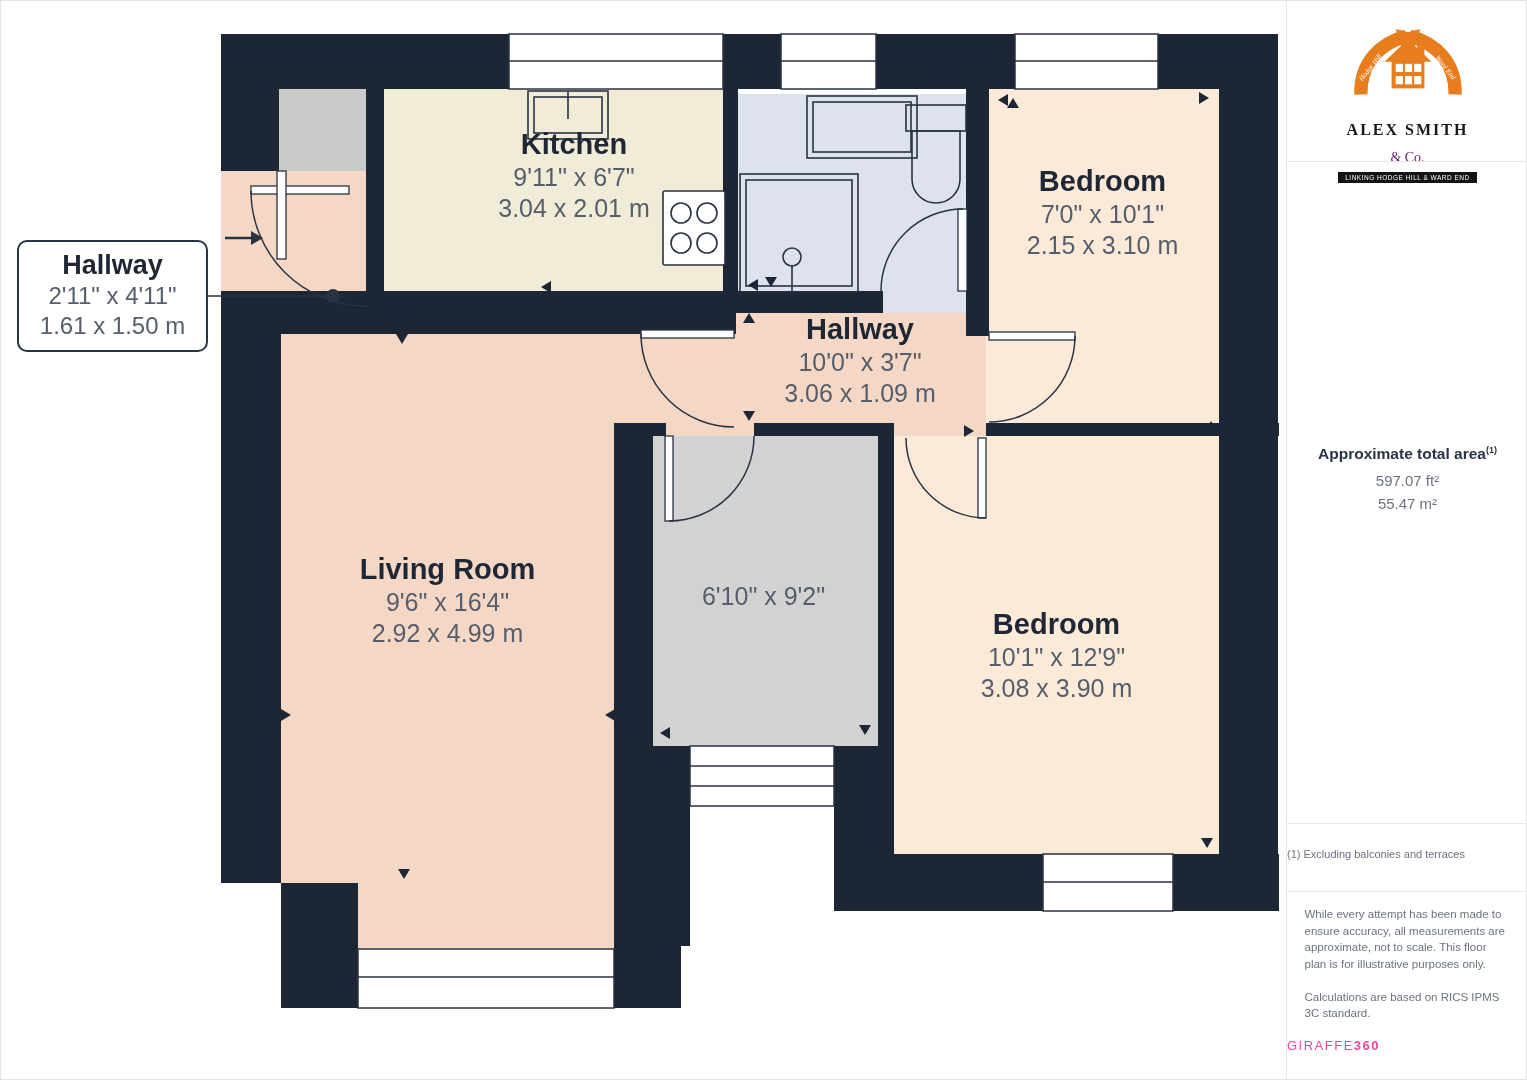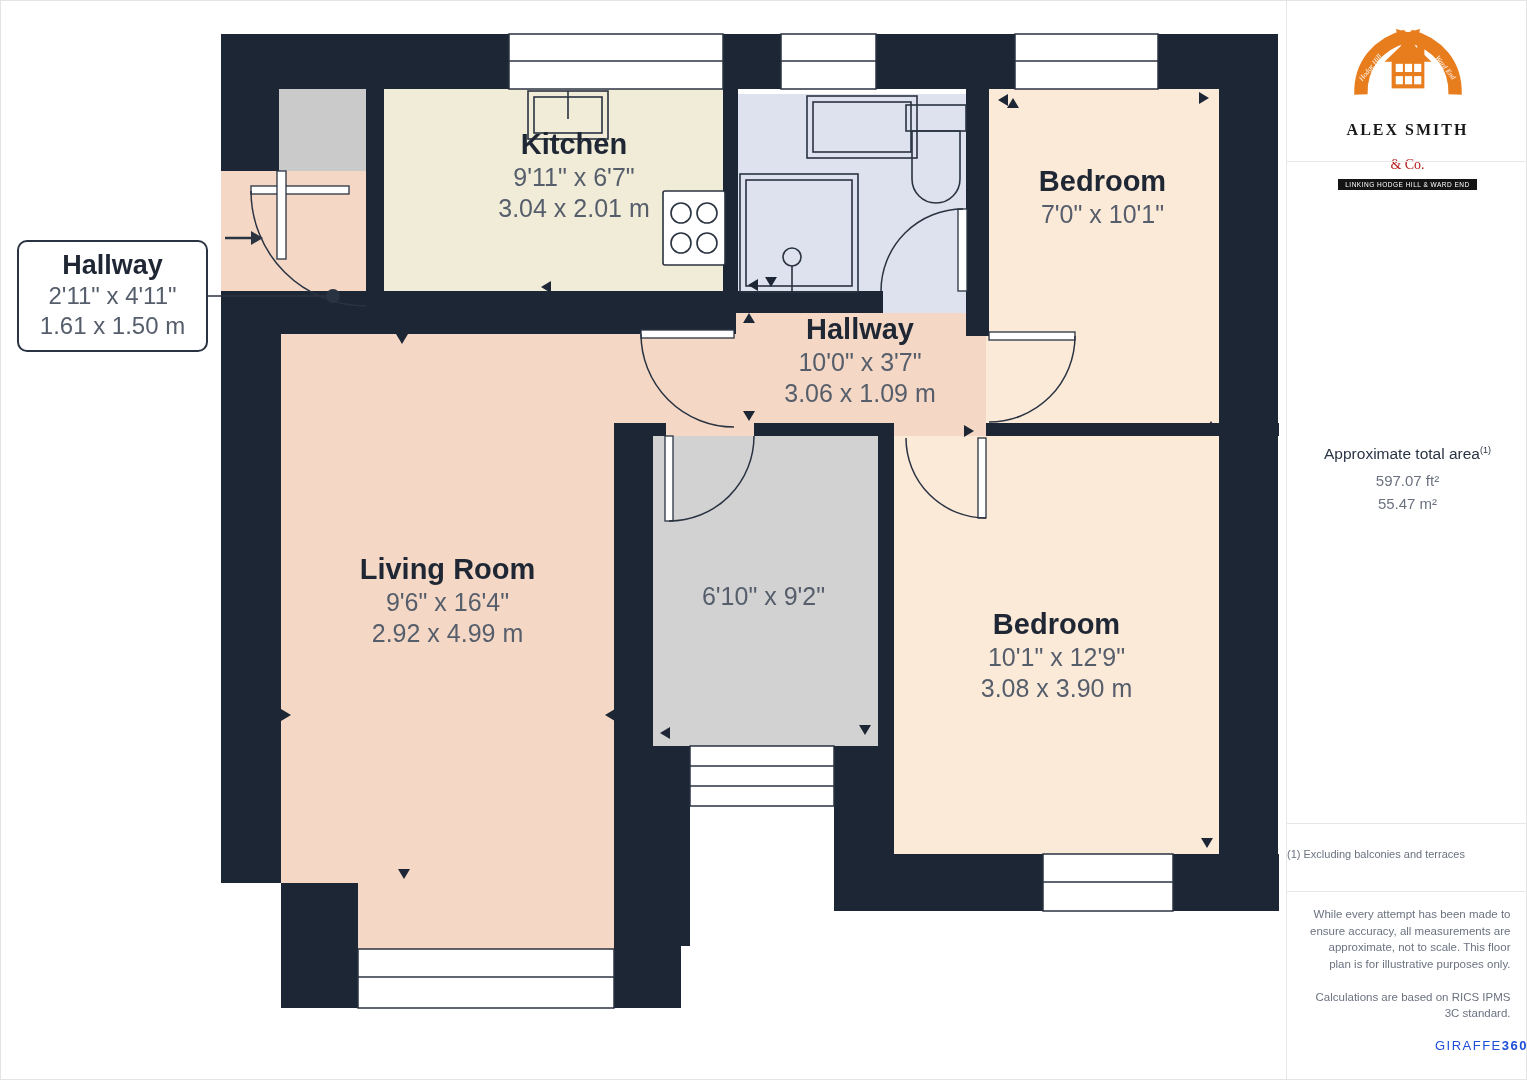--- a/index.html
+++ b/index.html
@@ -34,36 +34,36 @@
     text-align:center;z-index:6}
   .callout .rn{font-size:27px}
   .callout .rd{font-size:24px}
   
   .panel{position:absolute;left:1285px;top:0;width:242px;height:1080px;
     border-left:1px solid var(--panel-border);background:#fff}
   .panel-sep{position:absolute;left:0;width:100%;height:1px;background:var(--panel-border)}
   .logo-block{position:absolute;top:26px;left:0;width:100%;text-align:center}
   .brand-name{font-family:"Liberation Serif",serif;font-weight:bold;font-size:16px;
     letter-spacing:2px;color:#181818;margin-top:2px}
-  .brand-co{font-family:"Liberation Serif",serif;font-size:14px;color:#b91c1c;margin-top:18px}
+  .brand-co{font-family:"Liberation Serif",serif;font-size:14px;color:#701a75;margin-top:11px}
   .brand-banner{display:inline-block;background:var(--brand-black);color:#fff;
     font-size:6.5px;letter-spacing:.5px;padding:2px 7px;margin-top:3px}
   .ribbon-text{fill:#fff;font-family:"Liberation Serif",serif;font-style:italic;
     font-size:7px;text-anchor:middle}
   .area-block{position:absolute;top:444px;left:0;width:100%;text-align:center}
-  .area-title{font-size:15.5px;font-weight:normal;color:var(--panel-title)}
+  .area-title{font-size:15.5px;font-weight:bold;color:var(--panel-title)}
   .area-title sup{font-size:9px}
   .area-val{font-size:15px;color:var(--panel-text);margin-top:9px}
   .area-val + .area-val{margin-top:6px}
   .note-block{position:absolute;top:847px;left:0;width:100%;
     font-size:11px;color:var(--panel-text)}
-  .disclaimer-block{position:absolute;top:905px;left:0;width:100%;text-align:right}
+  .disclaimer-block{position:absolute;top:905px;left:0;width:100%;text-align:left}
   .disclaimer-block p{font-size:11.5px;line-height:1.45;color:var(--panel-text);
     width:206px;margin:0 auto 16px}
-  .giraffe{margin-top:4px;font-size:13px;letter-spacing:1.5px;color:#1d4ed8}
+  .giraffe{margin-top:4px;font-size:13px;letter-spacing:1.5px;color:#ec4899}
   .giraffe b{font-weight:bold}
 </style>
 </head>
 <body>
 
 <div class="canvas">
 
   <svg class="plan-svg" width="1285" height="1080" viewBox="0 0 1285 1080">
 
     <g>
@@ -221,20 +221,21 @@
   <div class="room-label" style="left:371px;top:126px;width:404px">
     <div class="rn">Kitchen</div>
     <div class="rd">9'11" x 6'7"</div>
     <div class="rd">3.04 x 2.01 m</div>
   </div>
 
 
   <div class="room-label" style="left:985px;top:163px;width:233px">
     <div class="rn">Bedroom</div>
     <div class="rd">7'0" x 10'1"</div>
+    <div class="rd">2.15 x 3.10 m</div>
   </div>
 
   <div class="room-label" style="left:733px;top:311px;width:252px">
     <div class="rn">Hallway</div>
     <div class="rd">10'0" x 3'7"</div>
     <div class="rd">3.06 x 1.09 m</div>
   </div>
 
   <div class="room-label" style="left:280px;top:551px;width:333px">
     <div class="rn">Living Room</div>

